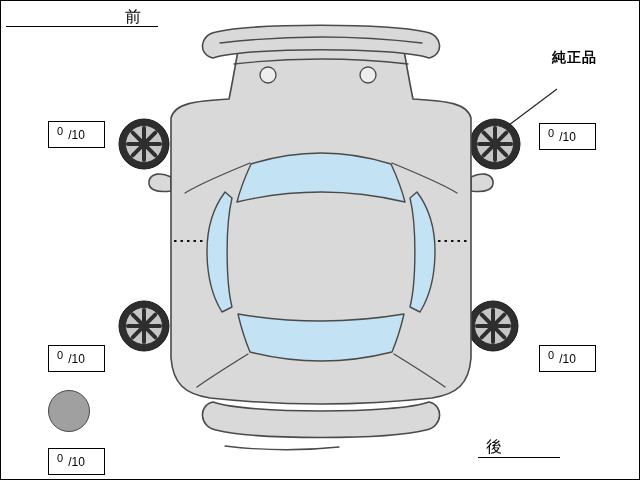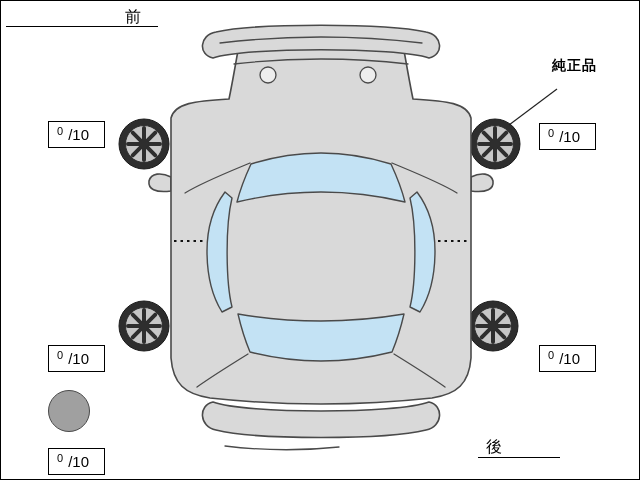--- a/index.html
+++ b/index.html
@@ -41,21 +41,21 @@
     width: 57px;
     height: 27px;
     border: 1px solid #000;
     background: #fff;
     display: flex;
     align-items: center;
     padding-left: 8px;
     gap: 5px;
   }
   .rating-box .num { font-size: 11px; transform: translateY(-4px); }
-  .rating-box .den { font-size: 15px; }
+  .rating-box .den { font-size: 12px; }
 
   
   .spare-circle {
     position: absolute;
     width: 42px;
     height: 42px;
     border-radius: 50%;
     background: var(--spare-tire, #a0a0a0);
     border: 1.5px solid #4a4a4a;
   }
@@ -132,21 +132,21 @@
 
     <path class="dots" d="M 173,240 L 203,240"></path>
     <path class="dots" d="M 437,240 L 467,240"></path>
 
     <line class="leader" x1="556" y1="88" x2="508" y2="124"></line>
   </svg>
 
   <div class="abs jp-label" style="left:124px; top:6px;">前</div>
   <div class="abs underline" style="left:5px; top:25px; width:152px;"></div>
 
-  <div class="abs jp-label bold" style="left:551px; top:56px;font-family:Liberation Serif, serif;">純正品</div>
+  <div class="abs jp-label bold" style="left:551px; top:48px;font-family:Liberation Serif, serif;">純正品</div>
 
   <div class="abs jp-label" style="left:485px; top:436px;">後</div>
   <div class="abs underline" style="left:477px; top:456px; width:82px;"></div>
 
   <div class="rating-box" style="left:47px; top:120px;">
     <span class="num">0</span>
     <span class="den">/10</span>
   </div>
   <div class="rating-box" style="left:538px; top:122px;">
     <span class="num">0</span>

